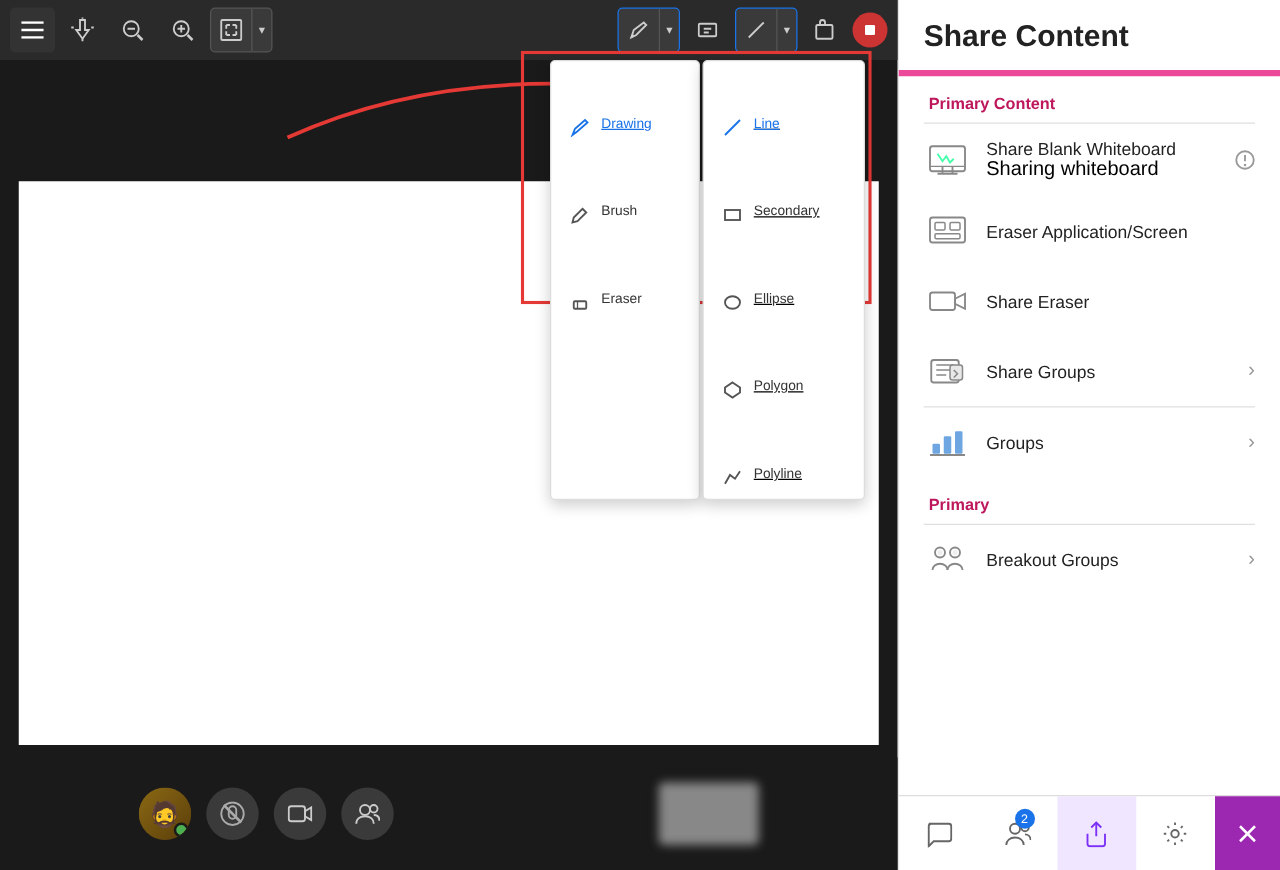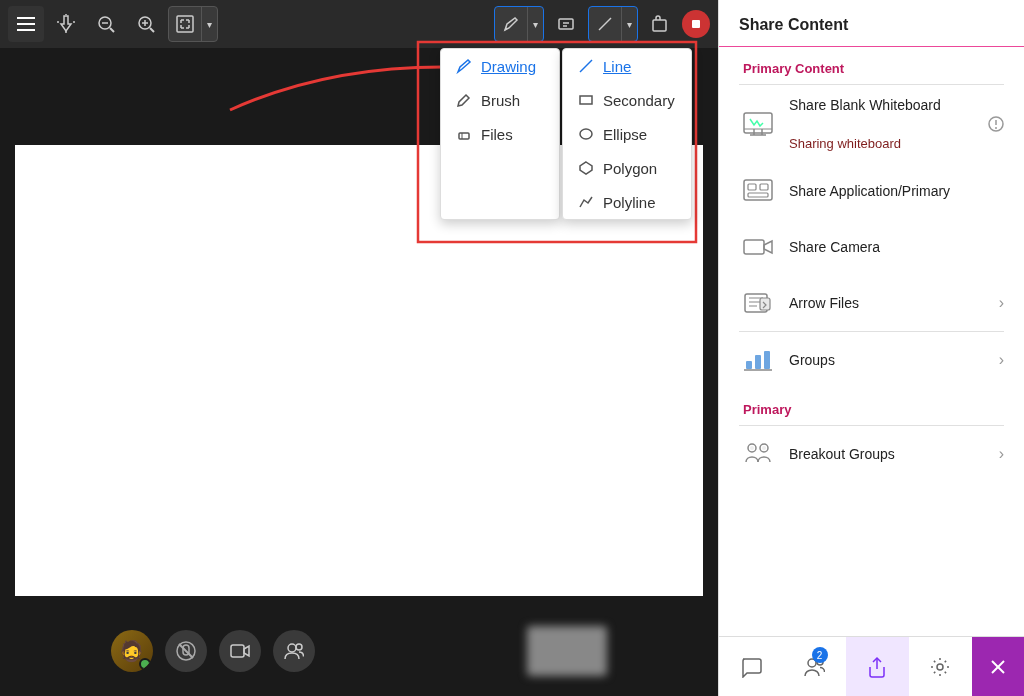--- a/index.html
+++ b/index.html
@@ -113,26 +113,27 @@
     .dropdown-panel {
       background: white;
       border: 1px solid #ddd;
       border-radius: 4px;
       box-shadow: 0 4px 12px rgba(0,0,0,0.2);
       min-width: 120px;
     }
 
     .dropdown-item {
       display: flex;
-      align-items: flex-end;
+      align-items: flex-start;
       gap: 8px;
       padding: 8px 14px;
       cursor: pointer;
-      font-size: 15px;
+      font-size: 11px;
       color: #333;
+      margin-top: 36px;
     }
     .dropdown-item.active { color: #1a73e8; }
     .dropdown-item.active .item-label { text-decoration: underline; }
 
     .dropdown-icon {
       width: 18px;
       height: 18px;
       display: flex;
       align-items: center;
       justify-content: center;
@@ -211,24 +212,24 @@
       height: 696px;
       background: white;
       display: flex;
       flex-direction: column;
       border-left: 1px solid #ddd;
       flex-shrink: 0;
     }
 
     .panel-header {
       padding: 16px 20px 12px;
-      font-size: 16px;
+      font-size: 24px;
       font-weight: 600;
       color: #222;
-      border-bottom: 1px solid #ec4899;
+      border-bottom: 5px solid #ec4899;
     }
 
     .panel-content {
       flex: 1;
       overflow-y: auto;
       padding: 0;
     }
 
     .section-title {
       font-size: 13px;
@@ -264,23 +265,22 @@
 
     .panel-item-text {
       flex: 1;
     }
     .panel-item-title {
       font-size: 14px;
       color: #222;
       font-weight: 400;
     }
     .panel-item-subtitle {
-      font-size: 13px;
-      color: #7f1d1d;
-      margin-top: 23px;
+      font-size: 16px;
+      color: #000000;
     }
 
     .panel-item-chevron {
       color: #999;
       font-size: 16px;
     }
 
     .panel-item-action {
       color: #666;
       font-size: 16px;
@@ -448,25 +448,25 @@
         </div>
         <span class="item-label">Brush</span>
       </div>
       <div class="dropdown-item">
         <div class="dropdown-icon">
           <svg width="16" height="16" viewBox="0 0 16 16" fill="none">
             <rect x="3" y="7" width="10" height="6" rx="1" stroke="#555" stroke-width="1.5" fill="none"></rect>
             <line x1="6" y1="13" x2="6" y2="7" stroke="#555" stroke-width="1"></line>
           </svg>
         </div>
-        <span class="item-label">Files</span>
-      </div>
-    </div>
-
-    <div class="dropdown-panel" style="min-width:130px;">
+        <span class="item-label">Eraser</span>
+      </div>
+    </div>
+
+    <div class="dropdown-panel" style="min-width:130px;text-decoration:underline;">
       <div class="dropdown-item active">
         <div class="dropdown-icon">
           <svg width="16" height="16" viewBox="0 0 16 16" fill="none">
             <line x1="2" y1="14" x2="14" y2="2" stroke="#1a73e8" stroke-width="1.5"></line>
           </svg>
         </div>
         <span class="item-label">Line</span>
       </div>
       <div class="dropdown-item">
         <div class="dropdown-icon">
@@ -590,47 +590,47 @@
     <div class="panel-item">
       <div class="panel-item-icon">
         <svg width="32" height="26" viewBox="0 0 32 26" fill="none">
           <rect x="2" y="2" width="28" height="20" rx="2" stroke="#888" stroke-width="1.5"></rect>
           <rect x="6" y="6" width="8" height="6" rx="1" stroke="#888" stroke-width="1.2"></rect>
           <rect x="18" y="6" width="8" height="6" rx="1" stroke="#888" stroke-width="1.2"></rect>
           <rect x="6" y="15" width="20" height="4" rx="1" stroke="#888" stroke-width="1.2"></rect>
         </svg>
       </div>
       <div class="panel-item-text">
-        <div class="panel-item-title">Share Application/Primary</div>
+        <div class="panel-item-title">Eraser Application/Screen</div>
       </div>
     </div>
 
     <div class="panel-item">
       <div class="panel-item-icon">
         <svg width="32" height="26" viewBox="0 0 32 26" fill="none">
           <rect x="2" y="6" width="20" height="14" rx="2" stroke="#888" stroke-width="1.5"></rect>
           <path d="M22 11l8-4v12l-8-4z" stroke="#888" stroke-width="1.5" fill="none"></path>
         </svg>
       </div>
       <div class="panel-item-text">
-        <div class="panel-item-title">Share Camera</div>
+        <div class="panel-item-title">Share Eraser</div>
       </div>
     </div>
 
     <div class="panel-item">
       <div class="panel-item-icon">
         <svg width="32" height="26" viewBox="0 0 32 26" fill="none">
           <rect x="3" y="4" width="22" height="18" rx="2" stroke="#888" stroke-width="1.5"></rect>
           <path d="M7 8h14M7 12h14M7 16h8" stroke="#888" stroke-width="1.2"></path>
           <rect x="18" y="8" width="10" height="12" rx="2" fill="#e8e8e8" stroke="#888" stroke-width="1.2"></rect>
           <path d="M21 12l3 3-3 3" stroke="#888" stroke-width="1.2" fill="none"></path>
         </svg>
       </div>
       <div class="panel-item-text">
-        <div class="panel-item-title">Arrow Files</div>
+        <div class="panel-item-title">Share Groups</div>
       </div>
       <div class="panel-item-chevron">›</div>
     </div>
 
     <div class="section-divider"></div>
 
     <div class="panel-item">
       <div class="panel-item-icon">
         <svg width="32" height="26" viewBox="0 0 32 26" fill="none">
           <rect x="4" y="14" width="6" height="8" rx="1" fill="#4a90d9" opacity="0.8"></rect>

